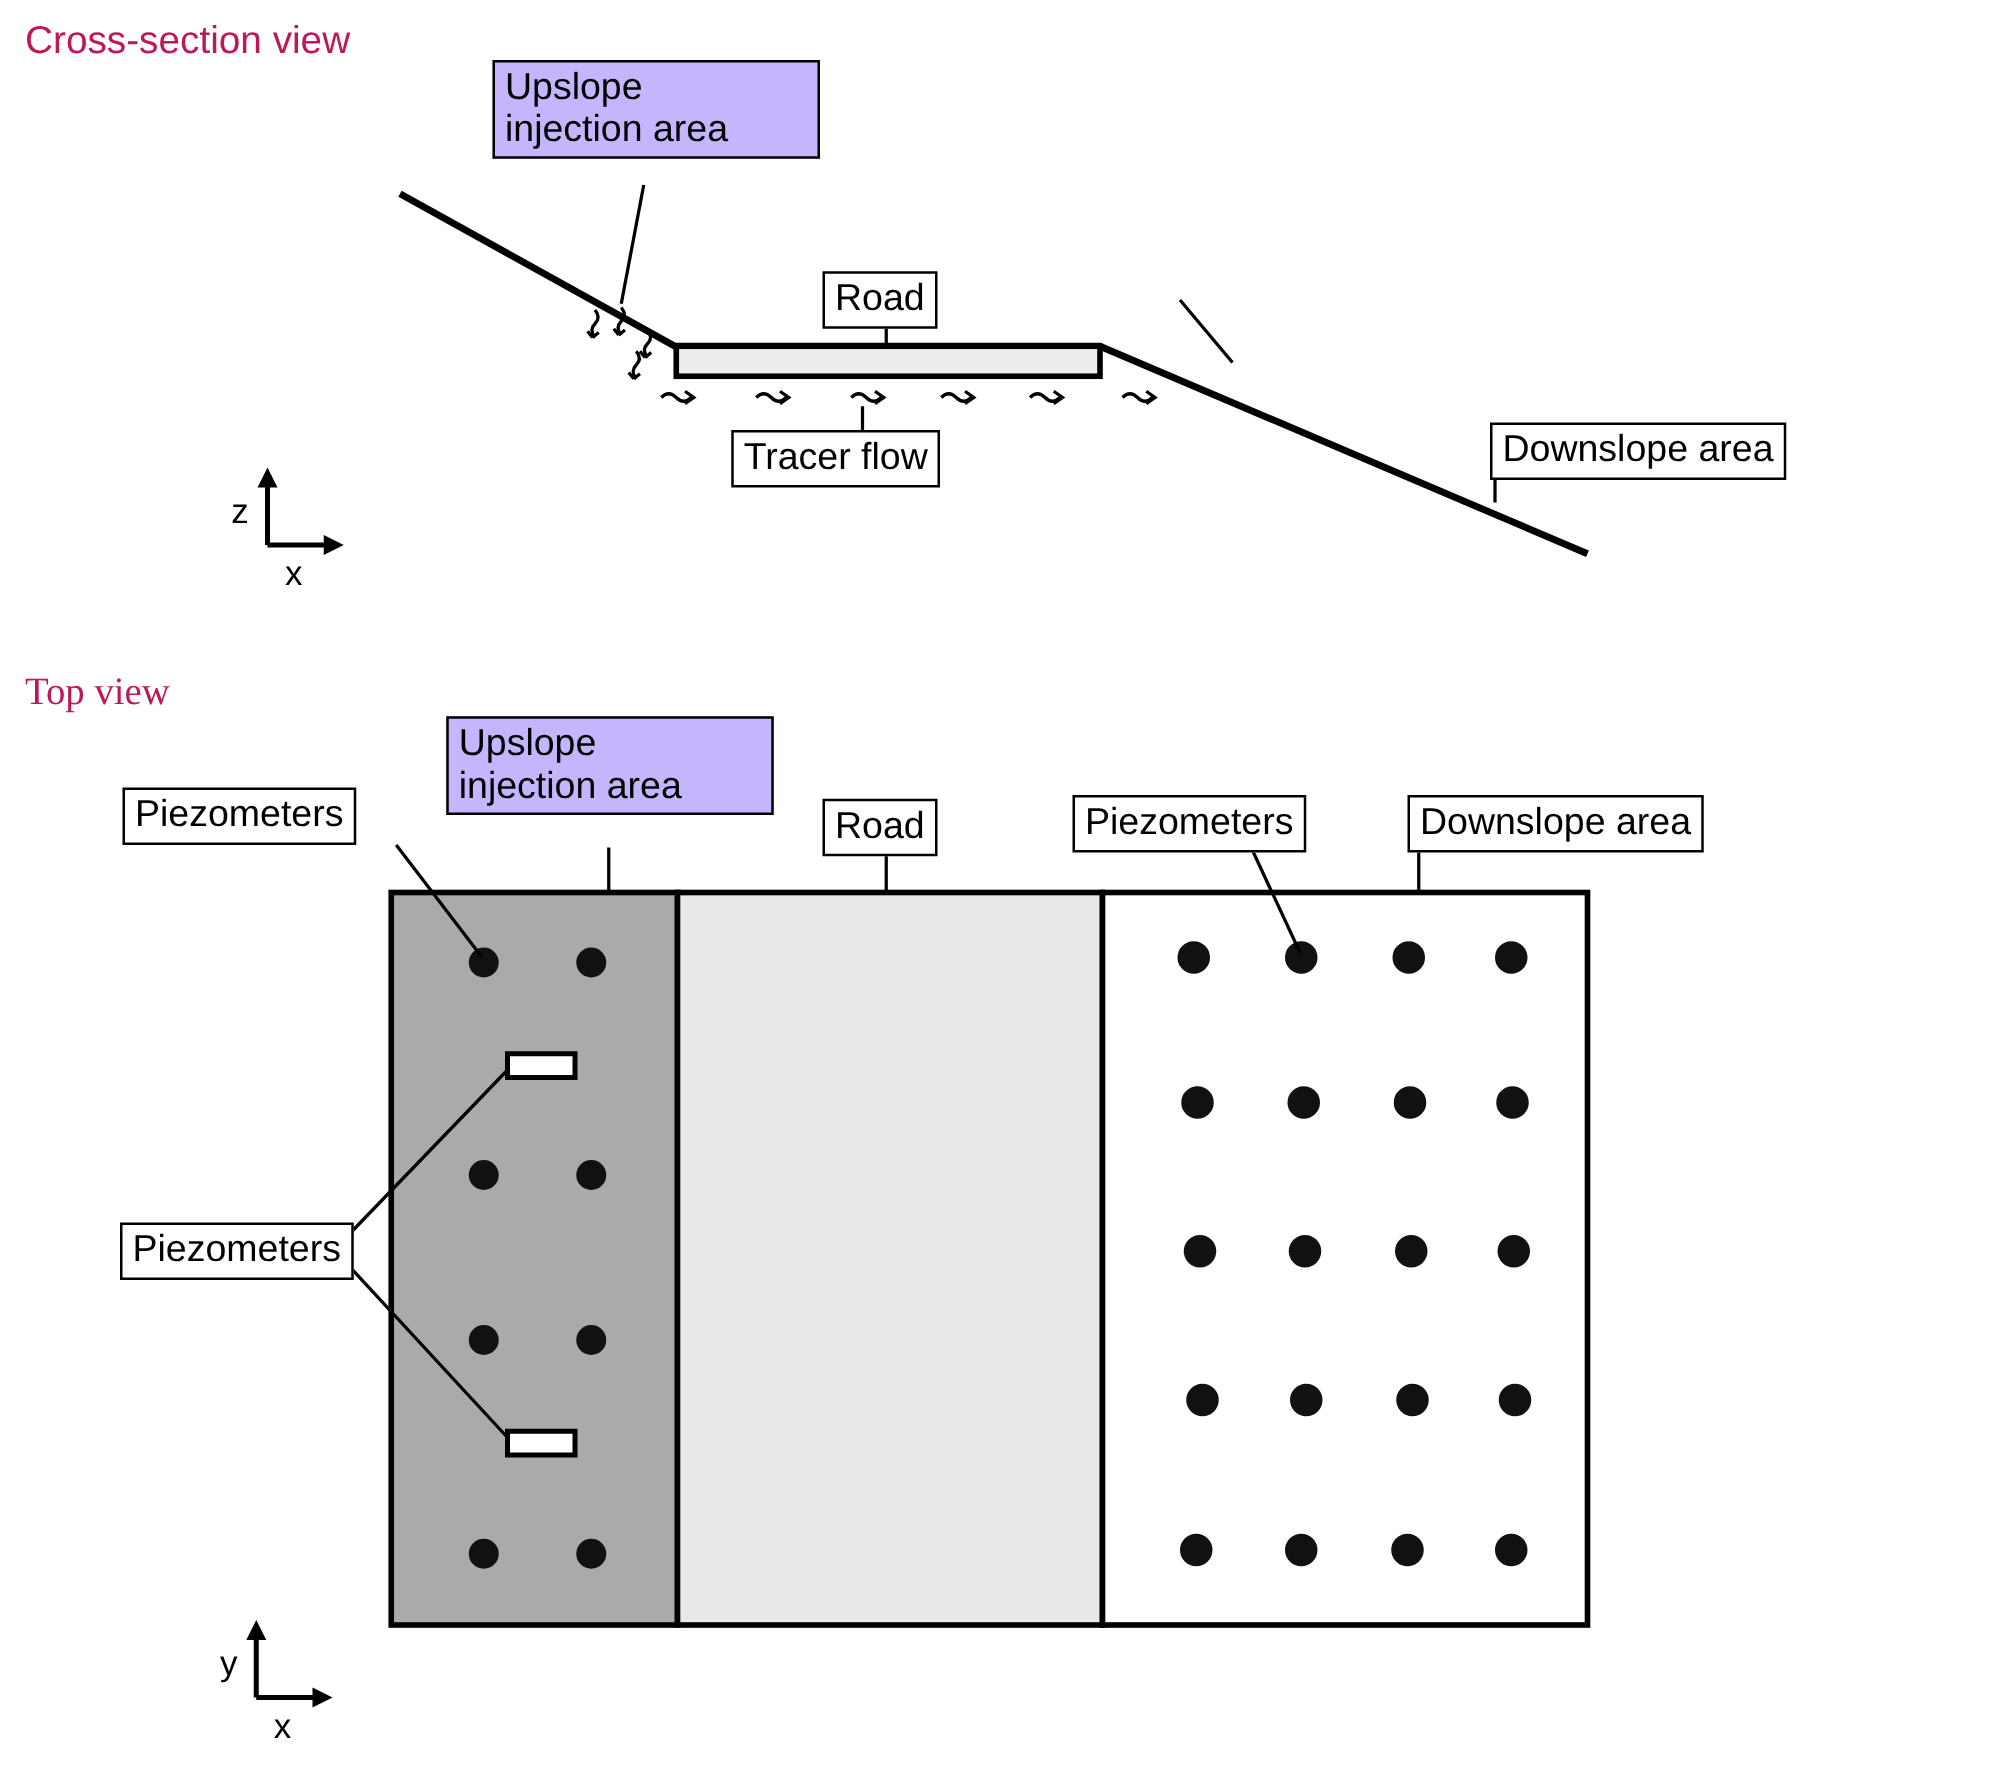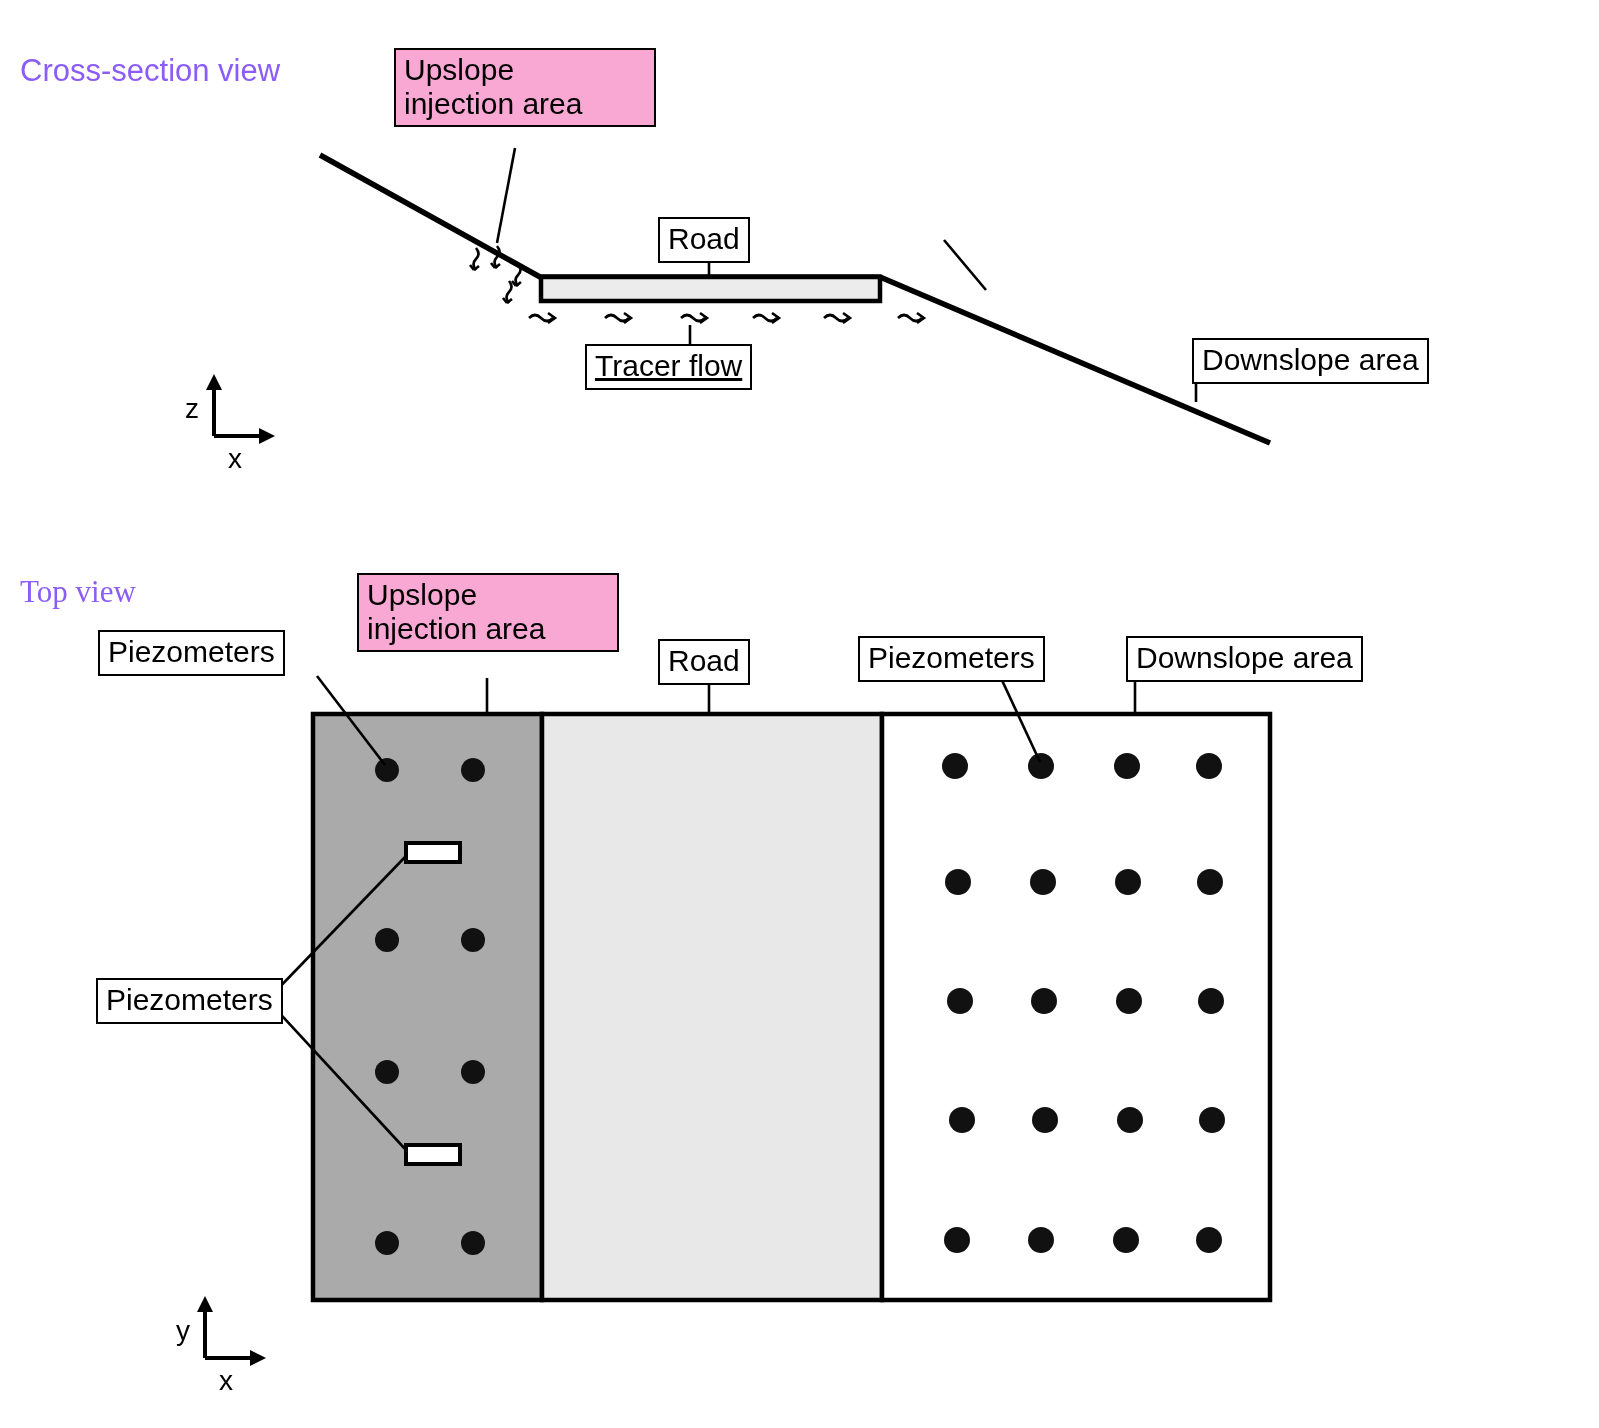--- a/index.html
+++ b/index.html
@@ -14,23 +14,22 @@
   #page {
     position: relative;
     width: 1599px;
     height: 1428px;
     overflow: hidden;
     background: #ffffff;
   }
   .view-title {
     position: absolute;
     font-size: 31px;
-    color: #8b5cf6;
+    color: #be185d;
     white-space: nowrap;
-    margin-top: 39px;
   }
   #title-cross { left: 20px; top: 14px; }
   #title-top { left: 20px; top: 535px; font-family: Liberation Serif, serif; }
 
   svg.layer {
     position: absolute;
     left: 0;
     top: 0;
     width: 1599px;
     height: 1428px;
@@ -43,21 +42,21 @@
     box-sizing: border-box;
     border: 2.5px solid #000;
     background: #ffffff;
     font-size: 30px;
     line-height: 1.12;
     padding: 3px 8px 5px 8px;
     white-space: pre;
     color: #000;
   }
   .lbl.grey {
-    background: #f9a8d4;
+    background: #c4b5fd;
     border: 2.5px solid #000;
   }
   .axis-letter {
     position: absolute;
     font-size: 28px;
   }
 </style>
 </head>
 <body>
 
@@ -198,21 +197,21 @@
       <path d="M205,1358 L259,1358"></path>
       <path d="M250,1350 L266,1358 L250,1366" fill="#000" stroke="none"></path>
     </g>
   </svg>
 
   <div class="lbl grey" style="left:394px; top:48px; width:262px;">Upslope
 injection area</div>
 
   <div class="lbl" style="left:658px; top:217px;">Road</div>
 
-  <div class="lbl" style="left:585px; top:344px;text-decoration:underline;">Tracer flow</div>
+  <div class="lbl" style="left:585px; top:344px;">Tracer flow</div>
 
 
   <div class="lbl" style="left:1192px; top:338px;">Downslope area</div>
 
   <span class="axis-letter" style="left:185px; top:393px;">z</span>
   <span class="axis-letter" style="left:228px; top:443px;">x</span>
 
   <div class="lbl" style="left:98px; top:630px;">Piezometers</div>
 
   <div class="lbl grey" style="left:357px; top:573px; width:262px;">Upslope

